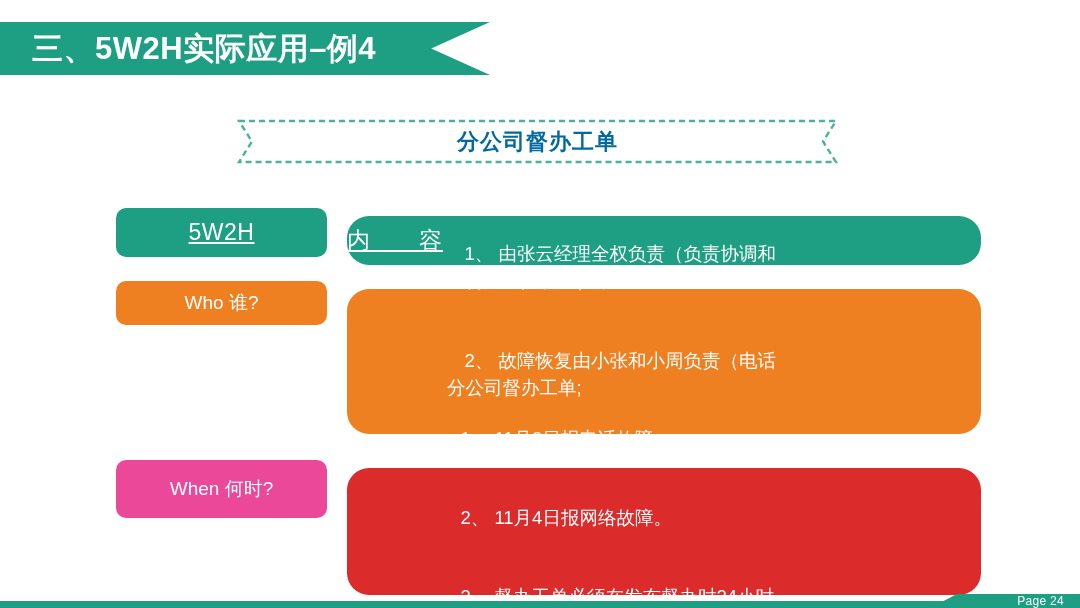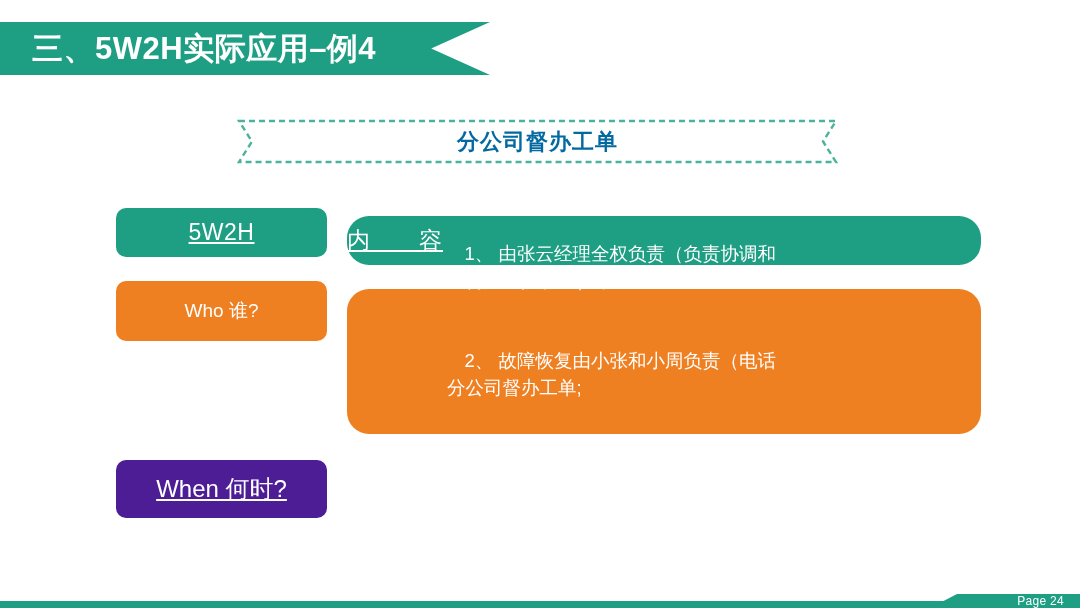--- a/index.html
+++ b/index.html
@@ -113,36 +113,35 @@
     text-align: left;
     font-size: 23px;
     letter-spacing: 1px;
     width: 100%;
   }
 
   
   .row-who { margin-top: 15px; }
   .row-who .cell-key {
     background: #ef8022;
-    height: 60px;
+    height: 44px;
     font-size: 19px;
   }
   .row-who .cell-val {
     background: #ef8022;
     height: 145px;
     padding: 14px 0 14px 0;
   }
 
   
   .row-when { margin-top: 26px; }
   .row-when .cell-key {
-    background: #4c1d95;
+    background: #ec4899;
     height: 58px;
-    font-size: 24px;
-    text-decoration: underline;
+    font-size: 19px;
   }
   .row-when .cell-val {
     background: #dc2b2b;
     height: 127px;
     padding: 12px 0;
   }
 
   .content-list {
     margin: 0;
     padding: 0 0 0 66px;
@@ -235,20 +234,34 @@
           <span class="num">3、</span><span>网络故障由周小伟负责）。</span>
         </li>
       </ul>
     </div>
   </div>
 
   <div class="row row-when">
     <div class="cell-key">
       <span>When  何时?</span>
     </div>
+    <div class="cell-val">
+      <ul class="content-list">
+        <li>
+          <span class="num">1、</span><span>11月3日报电话故障。</span>
+        </li>
+        <li>
+          <span class="num">2、</span><span>11月4日报网络故障。</span>
+        </li>
+        <li>
+          <span class="num">3、</span><span>督办工单必须在发布督办时24小时
+内完成。</span>
+        </li>
+      </ul>
+    </div>
   </div>
 
 </div>
 
 <div class="footer-bar"></div>
 <div class="footer-page">
   <span>Page 24</span>
 </div>
 
 </body></html>

